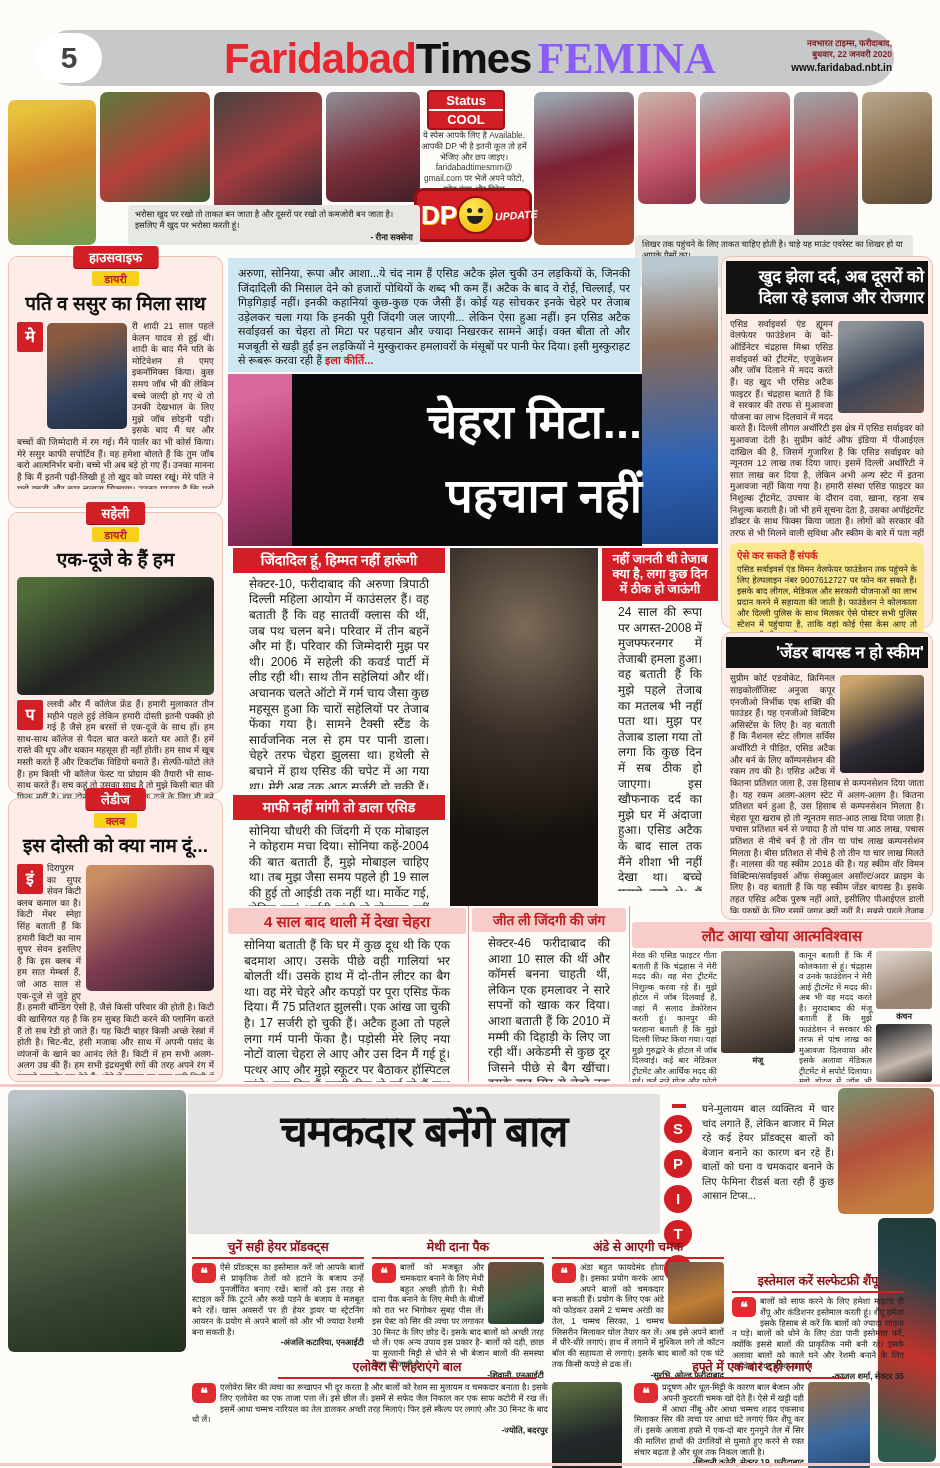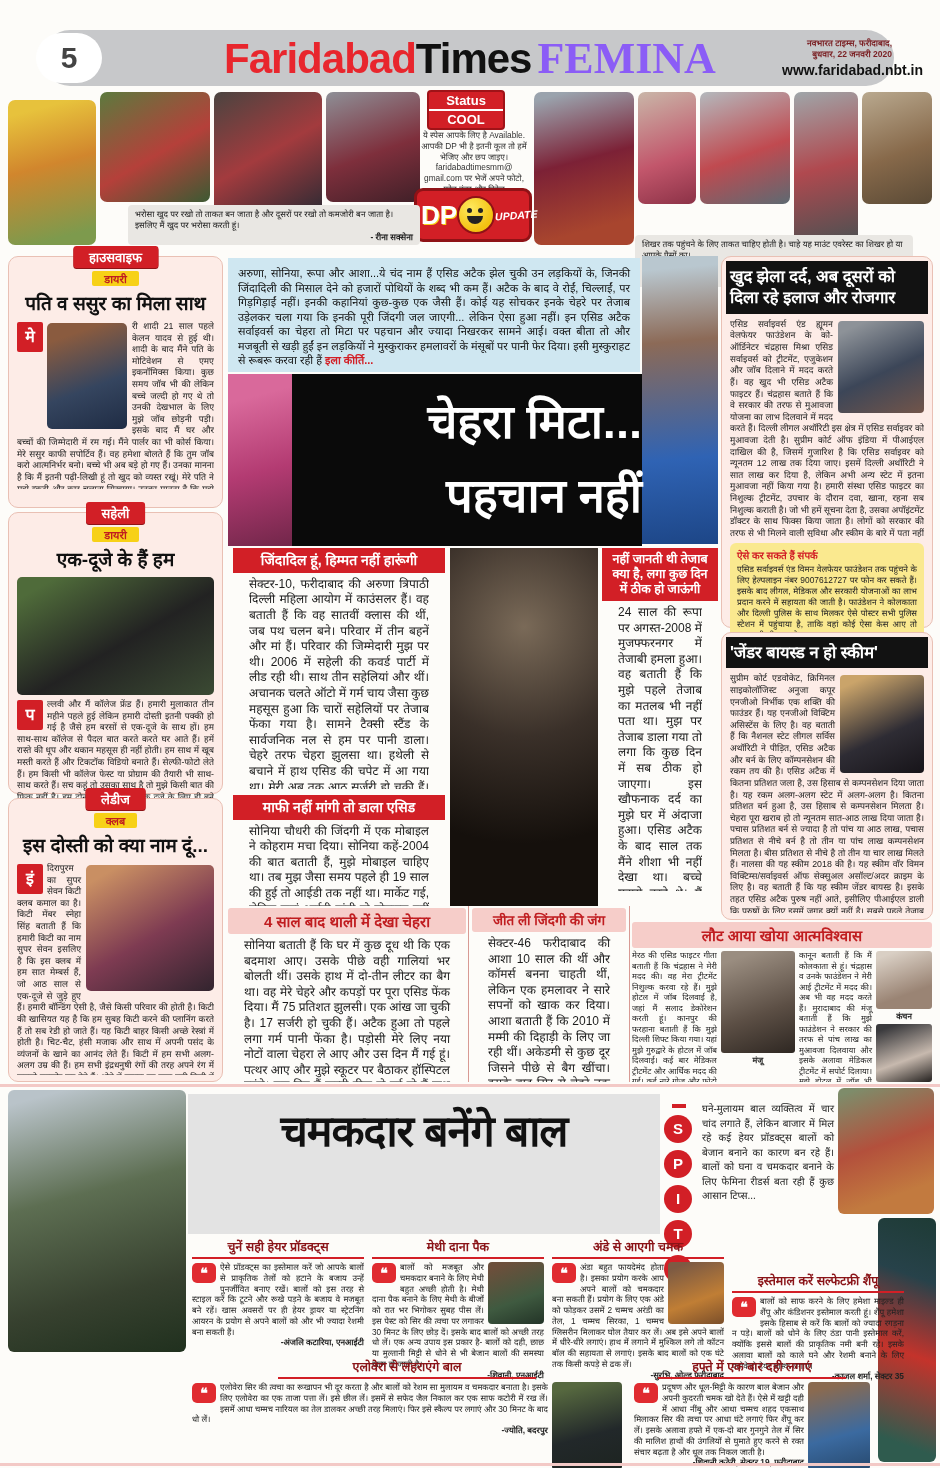--- a/index.html
+++ b/index.html
@@ -6,21 +6,21 @@
   .page{position:relative;width:940px;height:1468px;background:#fdfcf9;font-family:"Liberation Sans",sans-serif;overflow:hidden;margin:0 auto;}
   .abs{position:absolute;}
   
   .header-bar{left:42px;top:30px;width:852px;height:56px;background:#c7c8ca;border-radius:30px;}
   .page-num{left:36px;top:33px;width:66px;height:50px;background:#fff;border-radius:26px;font-size:30px;font-weight:bold;color:#444;text-align:center;line-height:50px;}
   .masthead{left:220px;top:33px;width:500px;text-align:center;white-space:nowrap;}
   .mh1{color:#e8262d;font-weight:900;font-size:42px;letter-spacing:-1px;}
   .mh2{color:#111;font-weight:900;font-size:42px;letter-spacing:-1px;}
   .mh3{color:#8b5cf6;font-family:"Liberation Serif",serif;font-weight:bold;font-size:44px;margin-left:6px;}
   .mh-right{left:782px;top:38px;width:110px;text-align:right;font-size:8.5px;font-weight:bold;color:#7a1f23;line-height:1.35;}
-  .mh-url{color:#111;font-size:14px;}
+  .mh-url{color:#111;font-size:10px;}
   
   .ph{position:absolute;border-radius:7px;}
   .ph1{left:8px;top:100px;width:88px;height:145px;background:linear-gradient(165deg,#e7c23c 10%,#d1862d 45%,#7d9a4d 90%);}
   .ph2{left:100px;top:92px;width:110px;height:110px;background:linear-gradient(150deg,#5c7a3e,#b5403a 55%,#3c5a33);}
   .ph3{left:214px;top:92px;width:108px;height:122px;background:linear-gradient(150deg,#4a4440,#a33b3e 50%,#2c2a33);}
   .ph4{left:326px;top:92px;width:94px;height:110px;background:linear-gradient(160deg,#8e8f96,#7e2f3c 55%,#402028);}
   .ph5{left:534px;top:92px;width:100px;height:153px;background:linear-gradient(165deg,#9aa3ad 5%,#7c2136 45%,#a8452e 85%);}
   .ph6{left:638px;top:92px;width:58px;height:112px;background:linear-gradient(160deg,#c9b6a8,#c2566b 60%,#8c3247);}
   .ph7{left:700px;top:92px;width:90px;height:112px;background:linear-gradient(160deg,#b4b9bd,#c04a50 55%,#5d6a72);}
   .ph8{left:794px;top:92px;width:64px;height:150px;background:linear-gradient(165deg,#9fa6a9,#b0494f 50%,#4c5152);}
@@ -46,21 +46,21 @@
   .ribbon{position:absolute;top:-11px;left:50%;transform:translateX(-50%);background:#d21f26;color:#fff;font-weight:bold;font-size:13px;padding:2px 16px;border-radius:3px;white-space:nowrap;box-shadow:0 1px 0 #8f1216;}
   .ribbon-sub{display:block;margin:8px auto 0;width:max-content;background:#f7d117;color:#c01d20;font-weight:bold;font-size:11px;padding:0 12px;border-radius:2px;}
   .card-title{text-align:center;font-weight:900;font-size:19px;color:#111;margin:4px 0 5px;}
   .card-body{font-size:8.8px;line-height:1.32;text-align:justify;color:#222;}
   .dropcap{float:left;width:26px;height:30px;background:#d21f26;color:#fff;font-weight:bold;font-size:16px;text-align:center;line-height:30px;margin:1px 4px 1px 0;border-radius:2px;}
   .card-photo{border-radius:5px;}
   .cp1{float:left;width:80px;height:106px;margin:2px 5px 2px 0;background:linear-gradient(160deg,#8a5b3f 15%,#35455f 60%,#1f2c44);}
   .cp2{display:block;width:197px;height:118px;margin:0 auto 4px;background:linear-gradient(150deg,#4f6b3a 10%,#222 55%,#3b4a33);}
   .cp3{float:right;width:128px;height:126px;margin:2px 0 2px 5px;background:linear-gradient(150deg,#c98f63 10%,#7e3b52 55%,#32242e);}
   .card-author{display:block;text-align:right;font-weight:bold;font-size:8.8px;color:#222;}
-  .black-head{background:#121212;color:#fff;font-weight:bold;font-size:16.5px;text-align:left;line-height:1.3;padding:5px 4px;white-space:pre-line;margin:-2px -4px 5px;}
+  .black-head{background:#121212;color:#fff;font-weight:bold;font-size:16.5px;text-align:right;line-height:1.3;padding:5px 4px;white-space:pre-line;margin:-2px -4px 5px;}
   .r-photo1{float:right;width:86px;height:92px;margin:2px 0 3px 5px;border-radius:4px;background:linear-gradient(155deg,#8d9298 10%,#3c4658 55%,#72554a);}
   .r-photo2{float:right;width:84px;height:98px;margin:2px 0 3px 5px;border-radius:4px;background:linear-gradient(155deg,#caa46a 10%,#2e2c34 60%,#171419);}
   .contact{background:#fae98f;border-radius:6px;padding:5px 7px;margin-top:6px;}
   .contact-title{color:#d21f26;font-weight:bold;font-size:10px;margin-bottom:2px;}
   .contact-body{font-size:8.4px;line-height:1.32;text-align:justify;color:#222;}
   
   .intro{left:228px;top:258px;width:412px;height:114px;background:#cfe7f1;padding:8px 10px;box-sizing:border-box;font-size:11px;line-height:1.32;text-align:justify;color:#111;}
   .intro b{color:#d21f26;}
   .sp-right{left:642px;top:256px;width:76px;height:288px;border-radius:0;background:linear-gradient(175deg,#b9c7cf 5%,#8c6a57 30%,#2f63b4 70%,#1d4687);}
   .sp-left{left:228px;top:374px;width:84px;height:172px;background:linear-gradient(165deg,#d9699b 15%,#b33b72 55%,#6d2547);}

